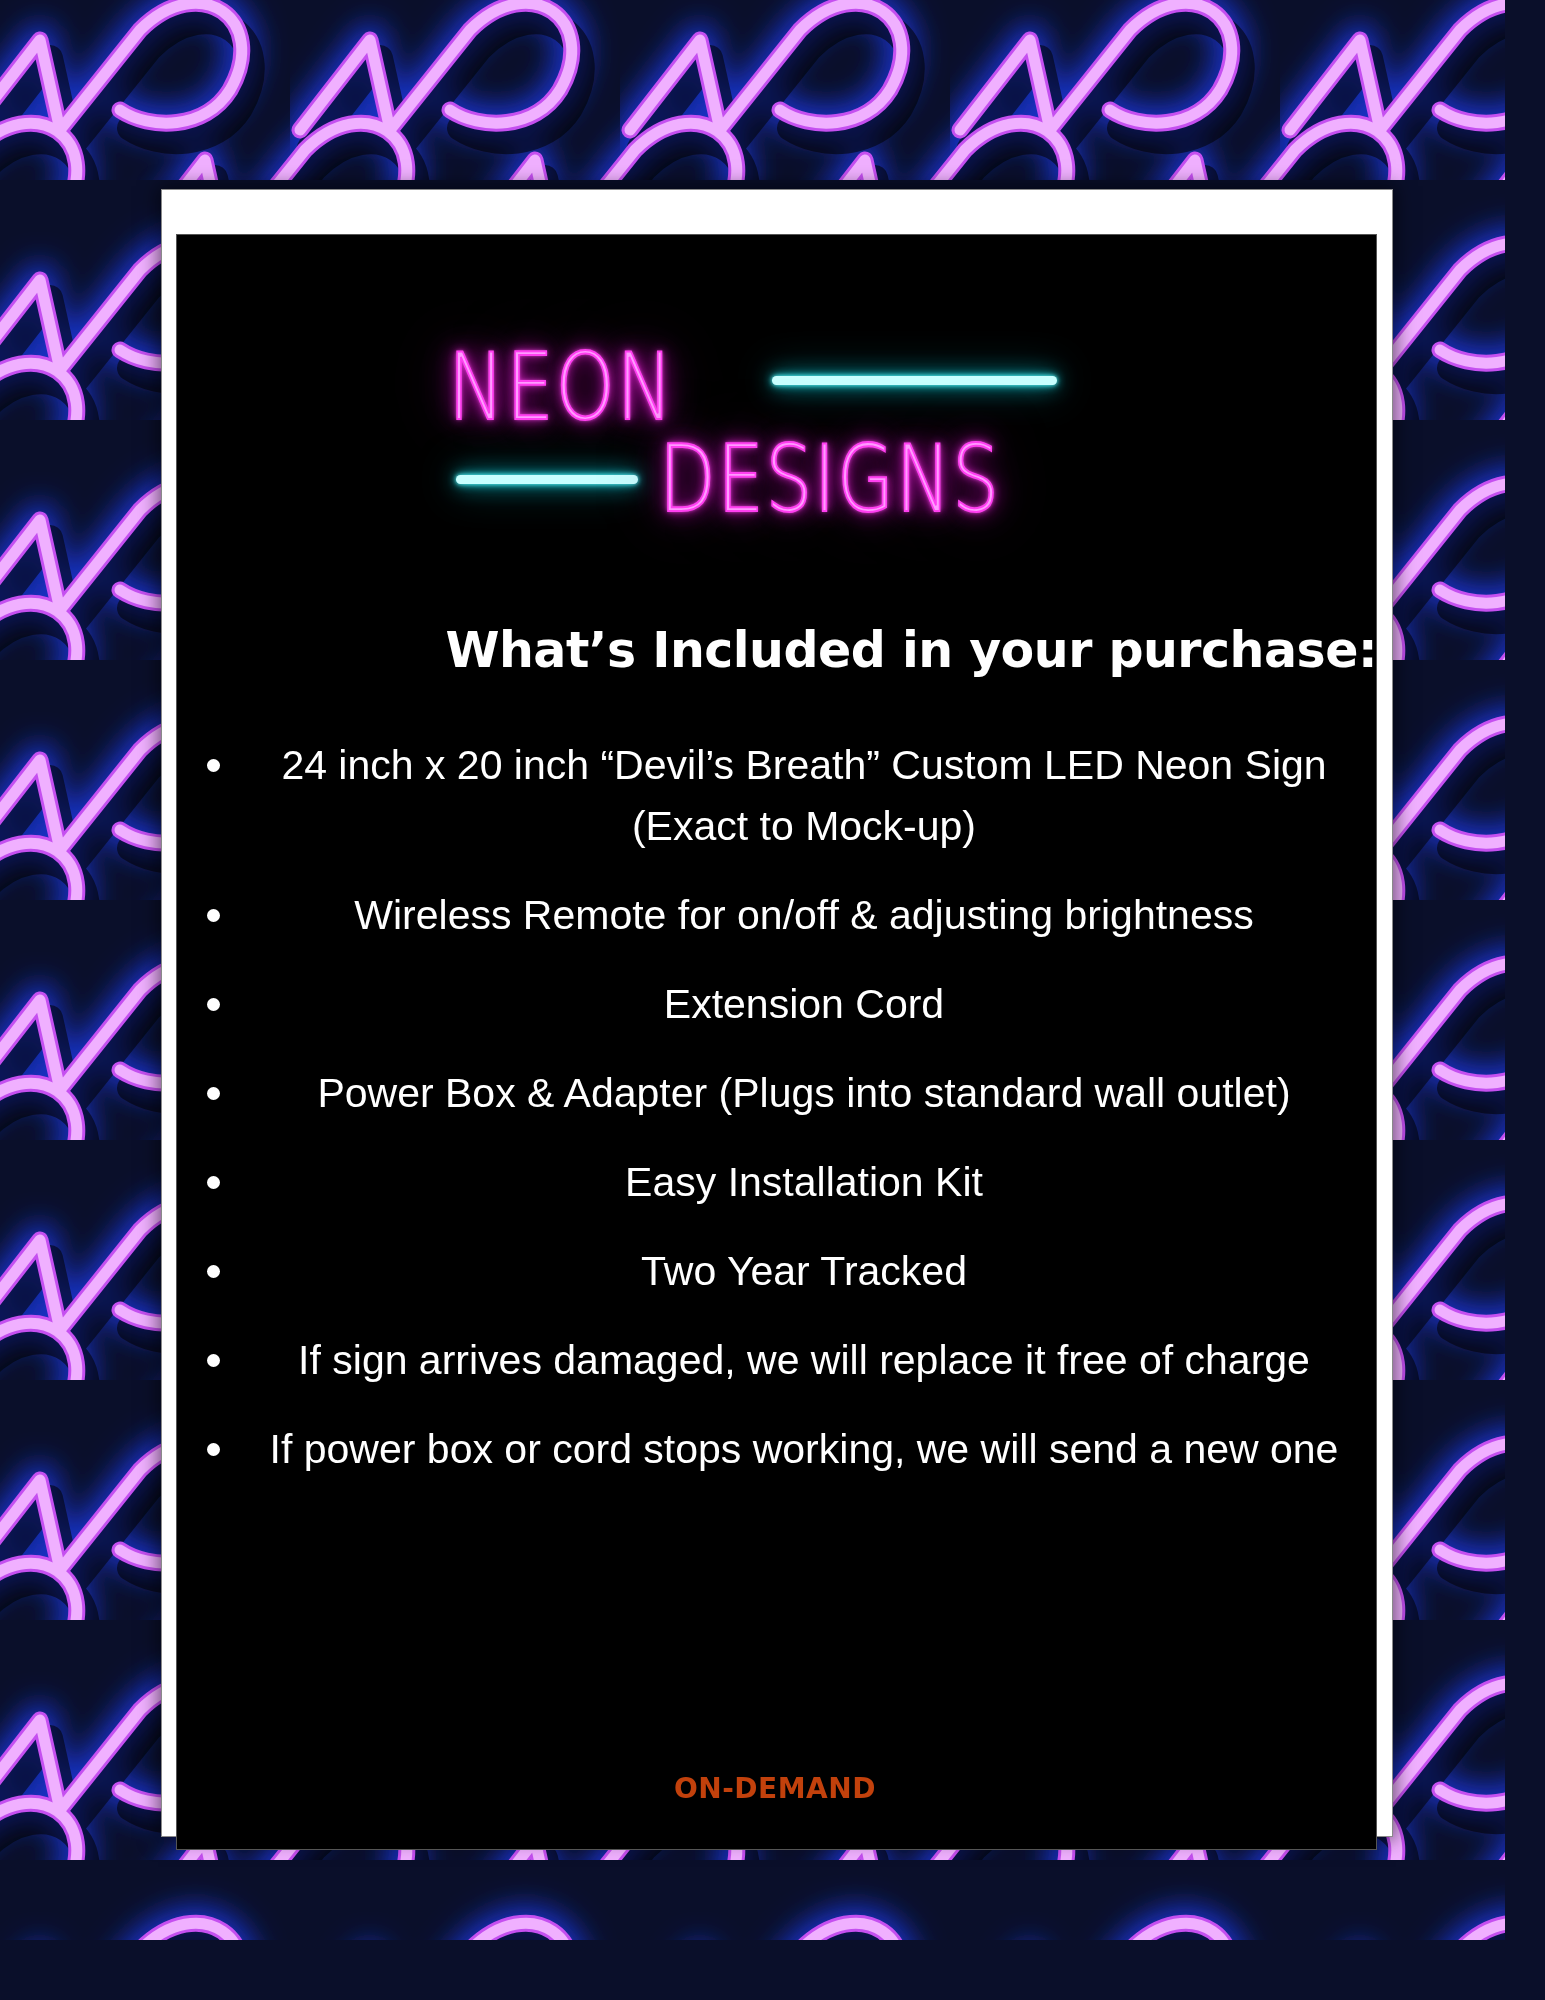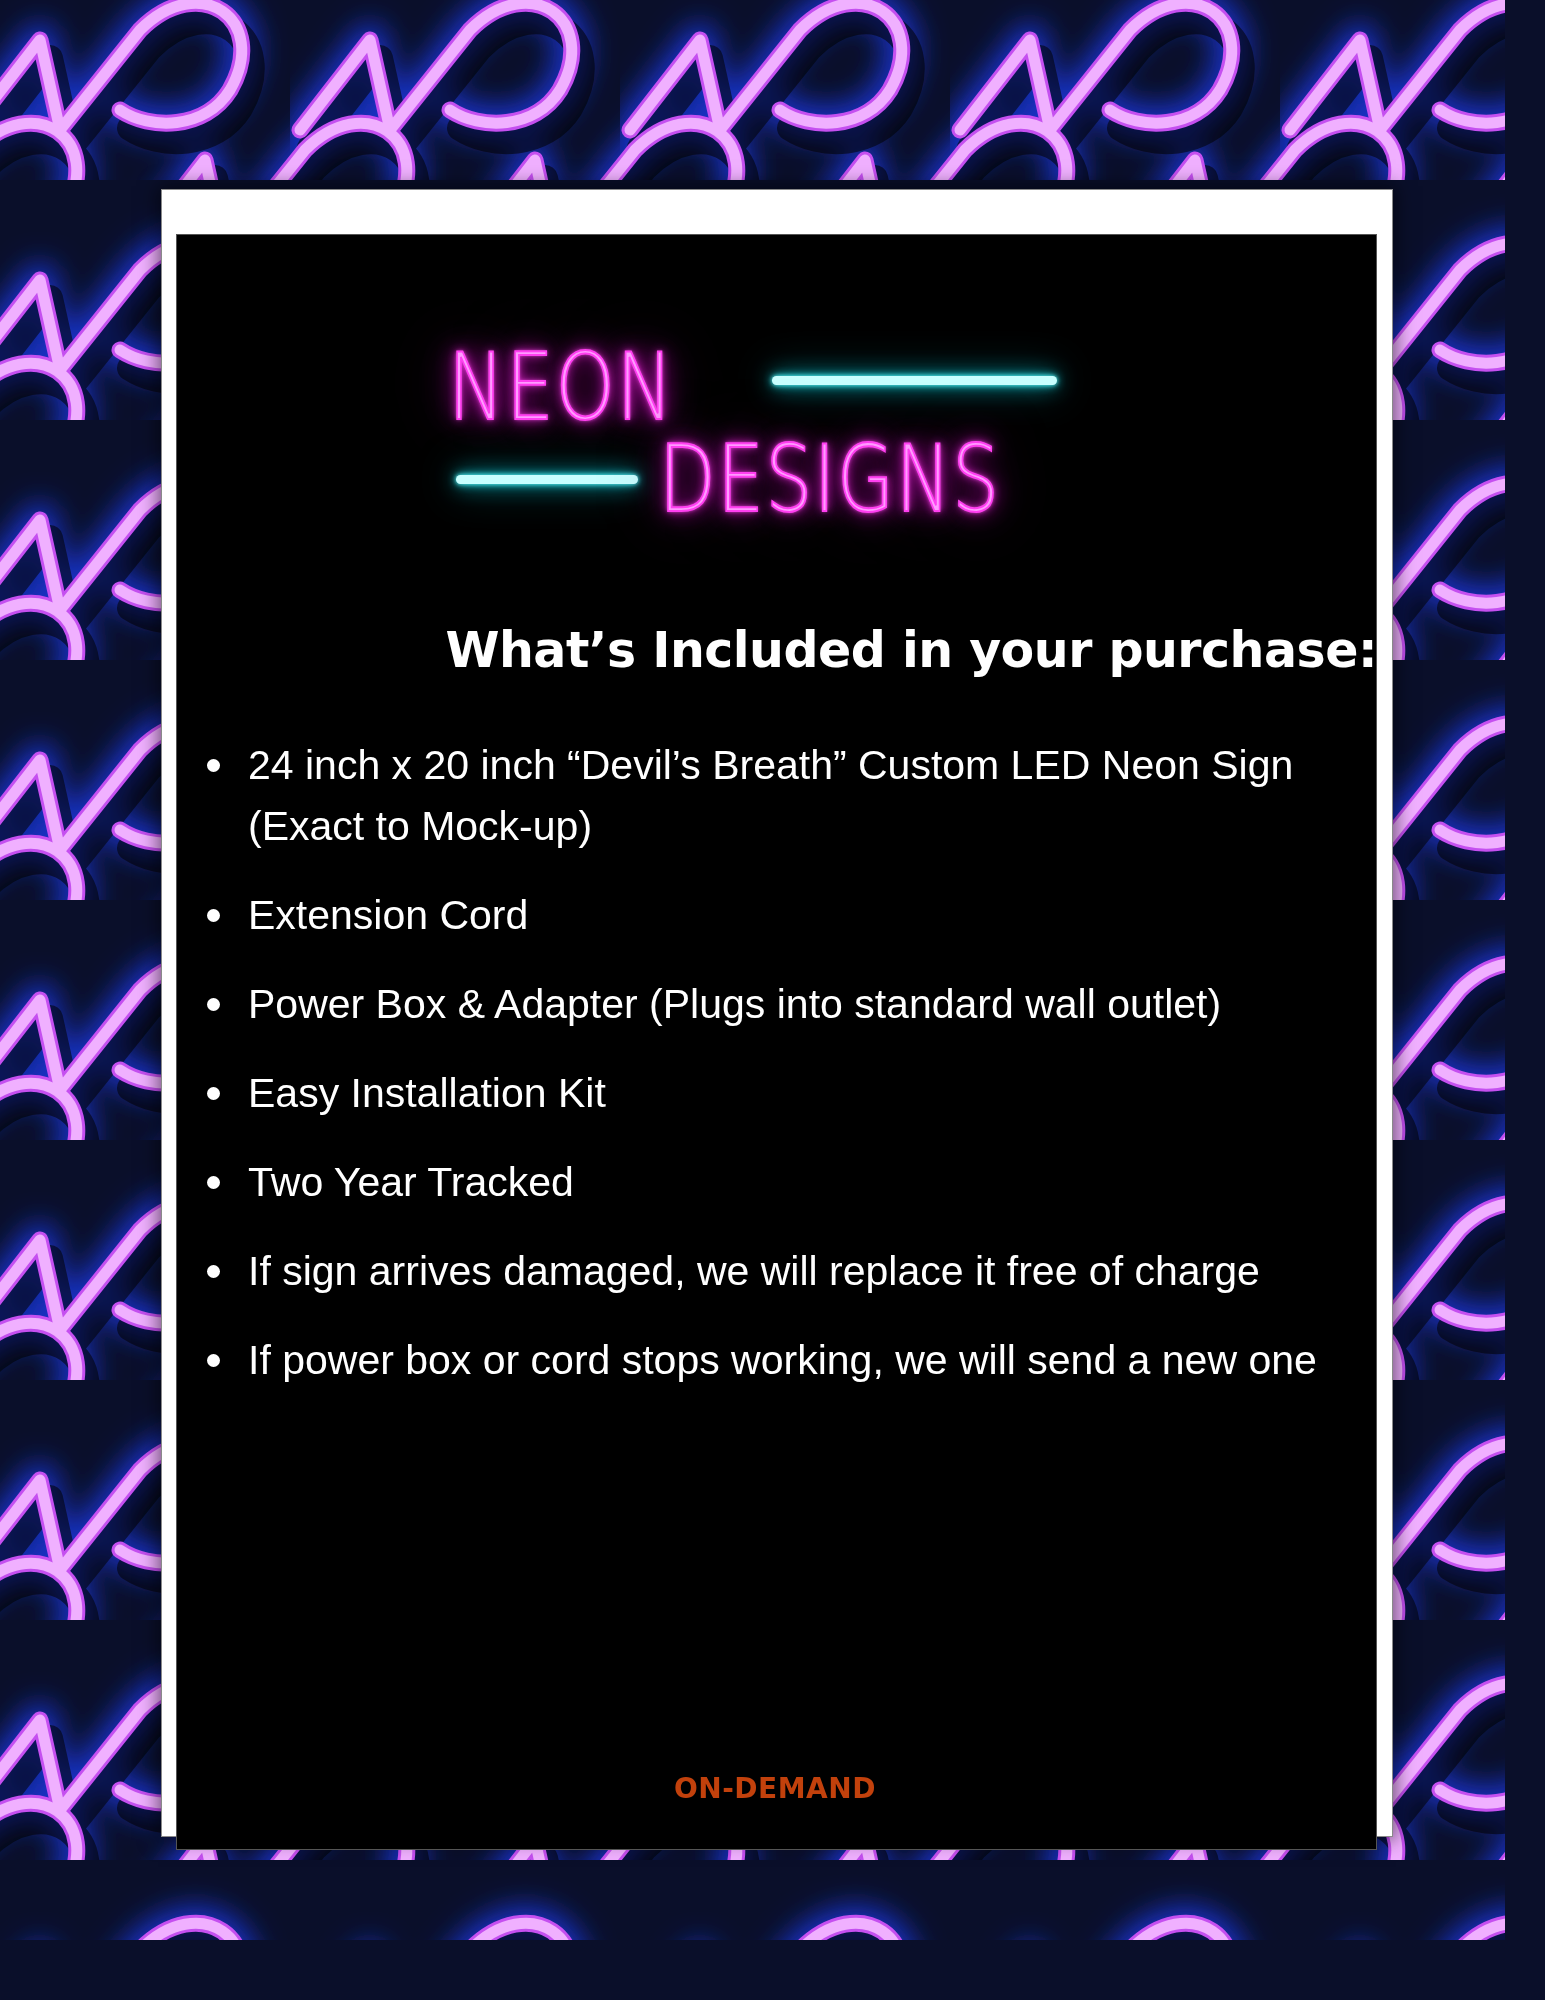--- a/index.html
+++ b/index.html
@@ -62,20 +62,21 @@
     .items {
       position: absolute; left: 24px; top: 501px; width: 1160px;
       margin: 0; padding: 0; list-style: none;
     }
     .item {
       position: relative; padding-left: 48px;
       color: #ffffff;
       font-family: "Liberation Sans", sans-serif;
       font-size: 41px; line-height: 61px;
       margin-bottom: 28px;
+      text-align: center;
     }
     .item .dot {
       position: absolute; left: 7px; top: 24px;
       width: 13px; height: 13px; border-radius: 50%;
       background: #ffffff;
     }
     .badge {
       position: absolute; left: 498px; top: 1538px;
       color: #c2410c;
       font-family: "DejaVu Sans", sans-serif;
@@ -133,20 +134,24 @@
 
     <div class="heading">What’s Included in your purchase:</div>
 
     <ul class="items">
       <li class="item">
         <span class="dot"></span>
         <span>24 inch x 20 inch “Devil’s Breath” Custom LED Neon Sign (Exact to Mock-up)</span>
       </li>
       <li class="item">
         <span class="dot"></span>
+        <span>Wireless Remote for on/off &amp; adjusting brightness</span>
+      </li>
+      <li class="item">
+        <span class="dot"></span>
         <span>Extension Cord</span>
       </li>
       <li class="item">
         <span class="dot"></span>
         <span>Power Box &amp; Adapter (Plugs into standard wall outlet)</span>
       </li>
       <li class="item">
         <span class="dot"></span>
         <span>Easy Installation Kit</span>
       </li>

